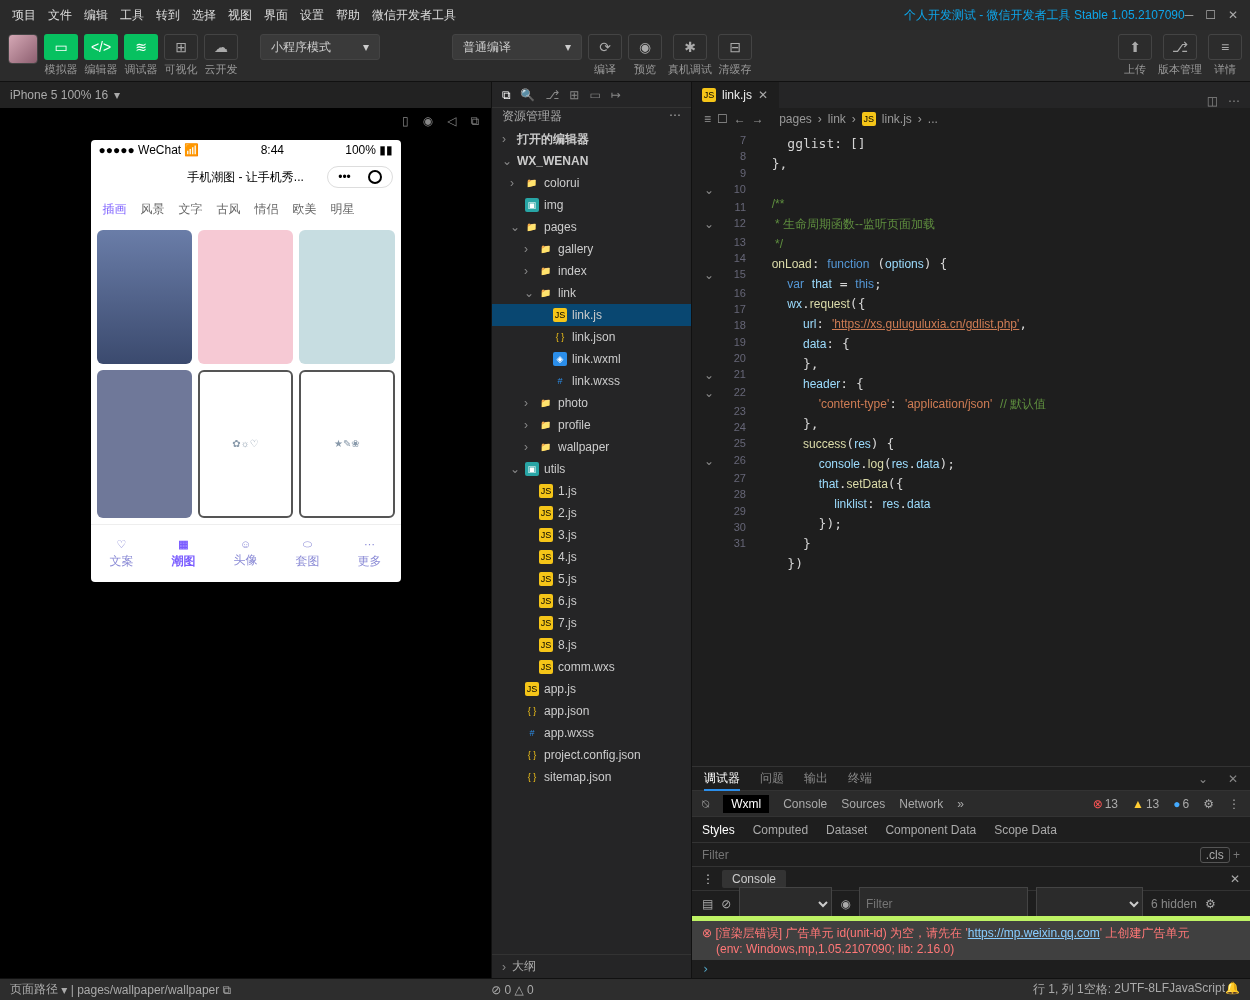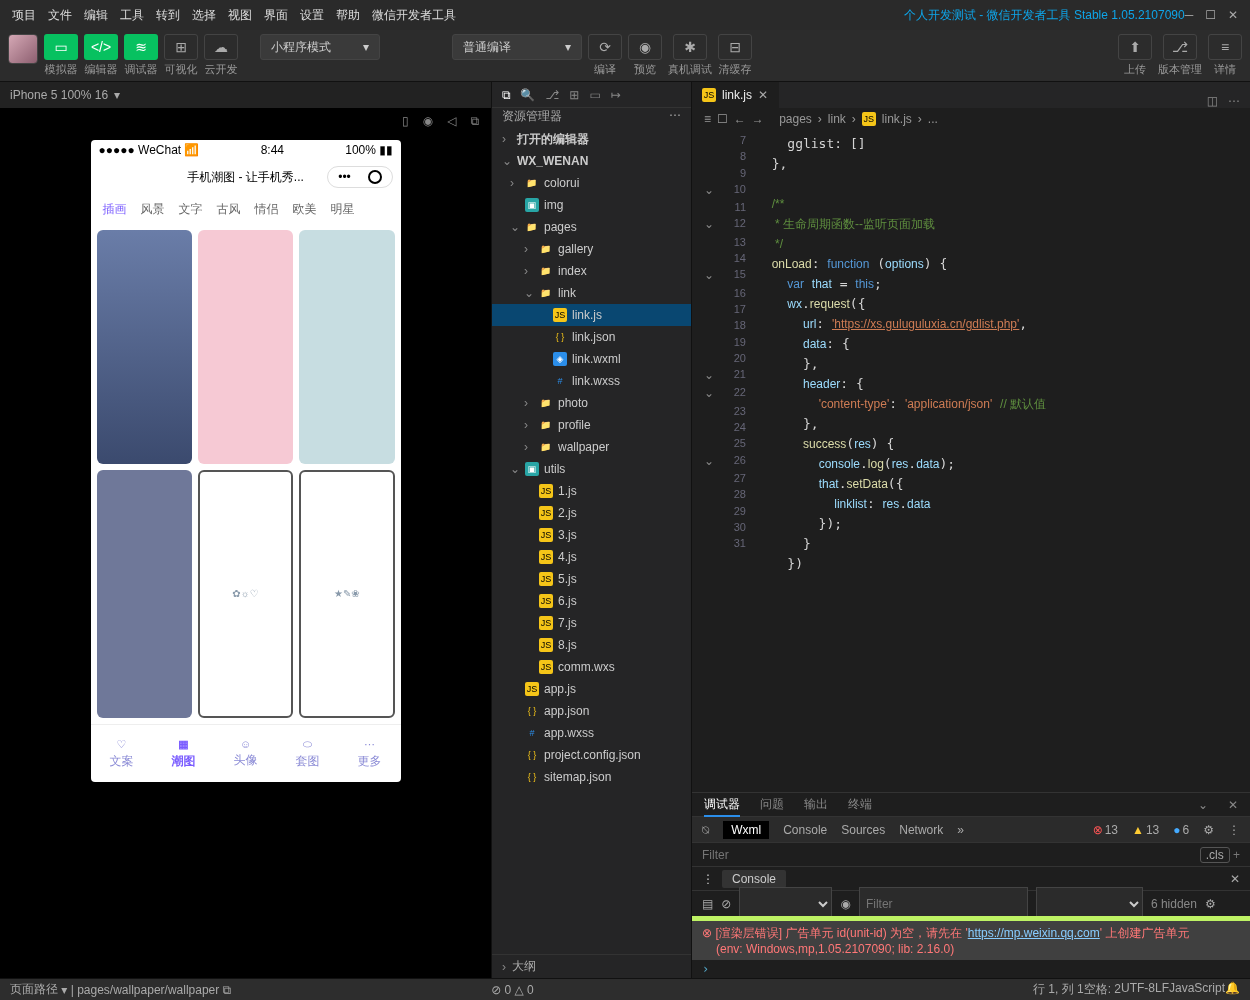--- a/index.html
+++ b/index.html
@@ -14,21 +14,21 @@
 .tb-col{display:flex;flex-direction:column;align-items:center;gap:2px;color:#aaa;font-size:11px}
 .tb-col .lbl{font-size:11px;color:#999}
 .tb-sep{width:10px}
 .tb-drop{background:#3a3a3a;color:#ccc;border-radius:3px;height:26px;padding:0 10px;display:flex;align-items:center;gap:8px;min-width:120px;border:1px solid #444;cursor:pointer}
 .main{flex:1;display:flex;min-height:0}
 .left-pane{width:492px;background:#000000;display:flex;flex-direction:column;border-right:1px solid #111}
 .sim-status{height:26px;background:#222;color:#aaa;padding:0 10px;display:flex;align-items:center;gap:6px}
 .sim-toolbar{height:26px;display:flex;align-items:center;justify-content:flex-end;gap:14px;padding:0 12px;color:#888}
 .sim-toolbar span{cursor:pointer}
 .sim-body{flex:1;display:flex;align-items:flex-start;justify-content:center;padding-top:6px}
-.phone{width:310px;height:642px;background:#fff;border-radius:4px;box-shadow:0 0 10px rgba(0,0,0,.5);display:flex;flex-direction:column;color:#000}
+.phone{width:310px;height:442px;background:#fff;border-radius:4px;box-shadow:0 0 10px rgba(0,0,0,.5);display:flex;flex-direction:column;color:#000}
 .ph-status{height:20px;display:flex;align-items:center;justify-content:space-between;padding:0 8px;font-size:11px}
 .ph-title{height:34px;display:flex;align-items:center;justify-content:center;position:relative}
 .ph-title .capsule{position:absolute;right:8px;display:flex;align-items:center;gap:10px;border:1px solid #ddd;border-radius:16px;padding:3px 10px}
 .dotring{width:14px;height:14px;border:2px solid #000;border-radius:50%;display:inline-block}
 .ph-tabs{height:30px;display:flex;align-items:center;gap:14px;padding:0 12px;color:#666}
 .ph-tabs .t{cursor:pointer}
 .ph-tabs .t.active{color:#7a5cff}
 .ph-grid{flex:1;display:grid;grid-template-columns:1fr 1fr 1fr;gap:6px;padding:6px;overflow:hidden}
 .thumb{background:#dfe4ee;border-radius:6px;display:flex;align-items:center;justify-content:center;color:#89a;font-size:10px}
 .ph-nav{height:58px;border-top:1px solid #eee;display:flex;align-items:center;justify-content:space-around;color:#8b8bd6}
@@ -567,20 +567,27 @@
             <span style="color:#fc3">▲</span>
             <span>13</span>
           </span>
         <span class="badge">
             <span style="color:#4af">●</span>
             <span>6</span>
           </span>
         <span>⚙</span>
         <span>⋮</span>
       </div>
+      <div class="styles-tabs">
+        <span class="st-t active">Styles</span>
+        <span class="st-t">Computed</span>
+        <span class="st-t">Dataset</span>
+        <span class="st-t">Component Data</span>
+        <span class="st-t">Scope Data</span>
+      </div>
       <div class="filter-row">
         <input placeholder="Filter" style="">
         <span class="cls-pill">.cls</span>
         <span>&nbsp;+</span>
       </div>
 
       <div class="console-hdr">
         <span>⋮</span>
         <span class="ctab">Console</span>
         <span class="x">✕</span>

